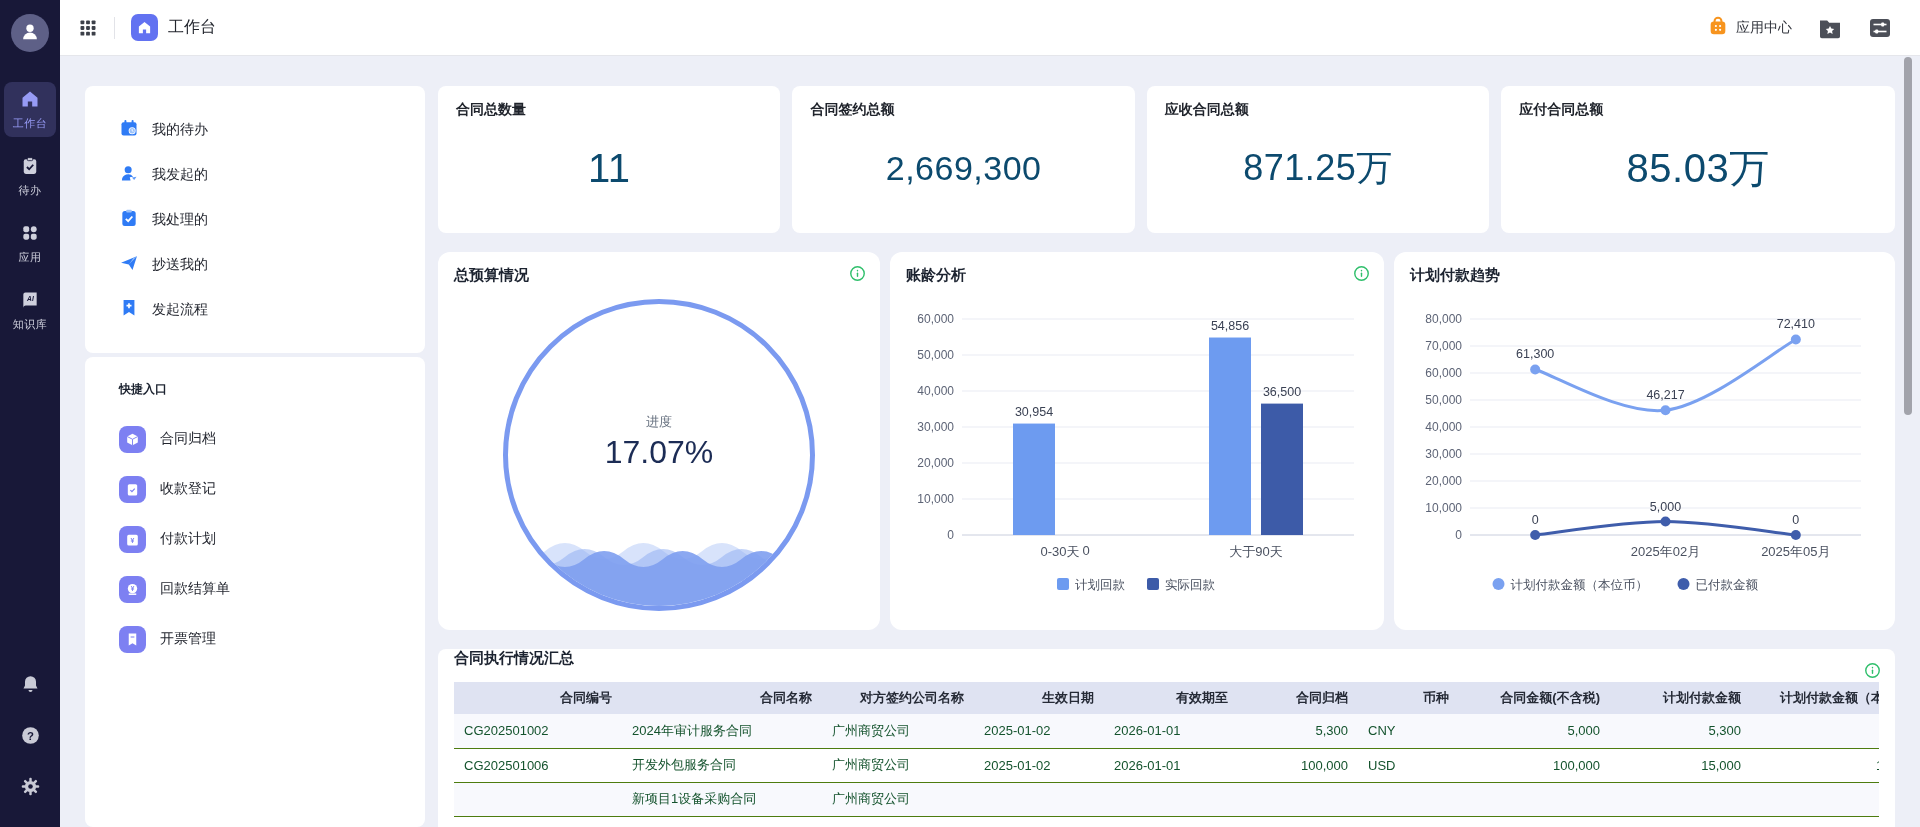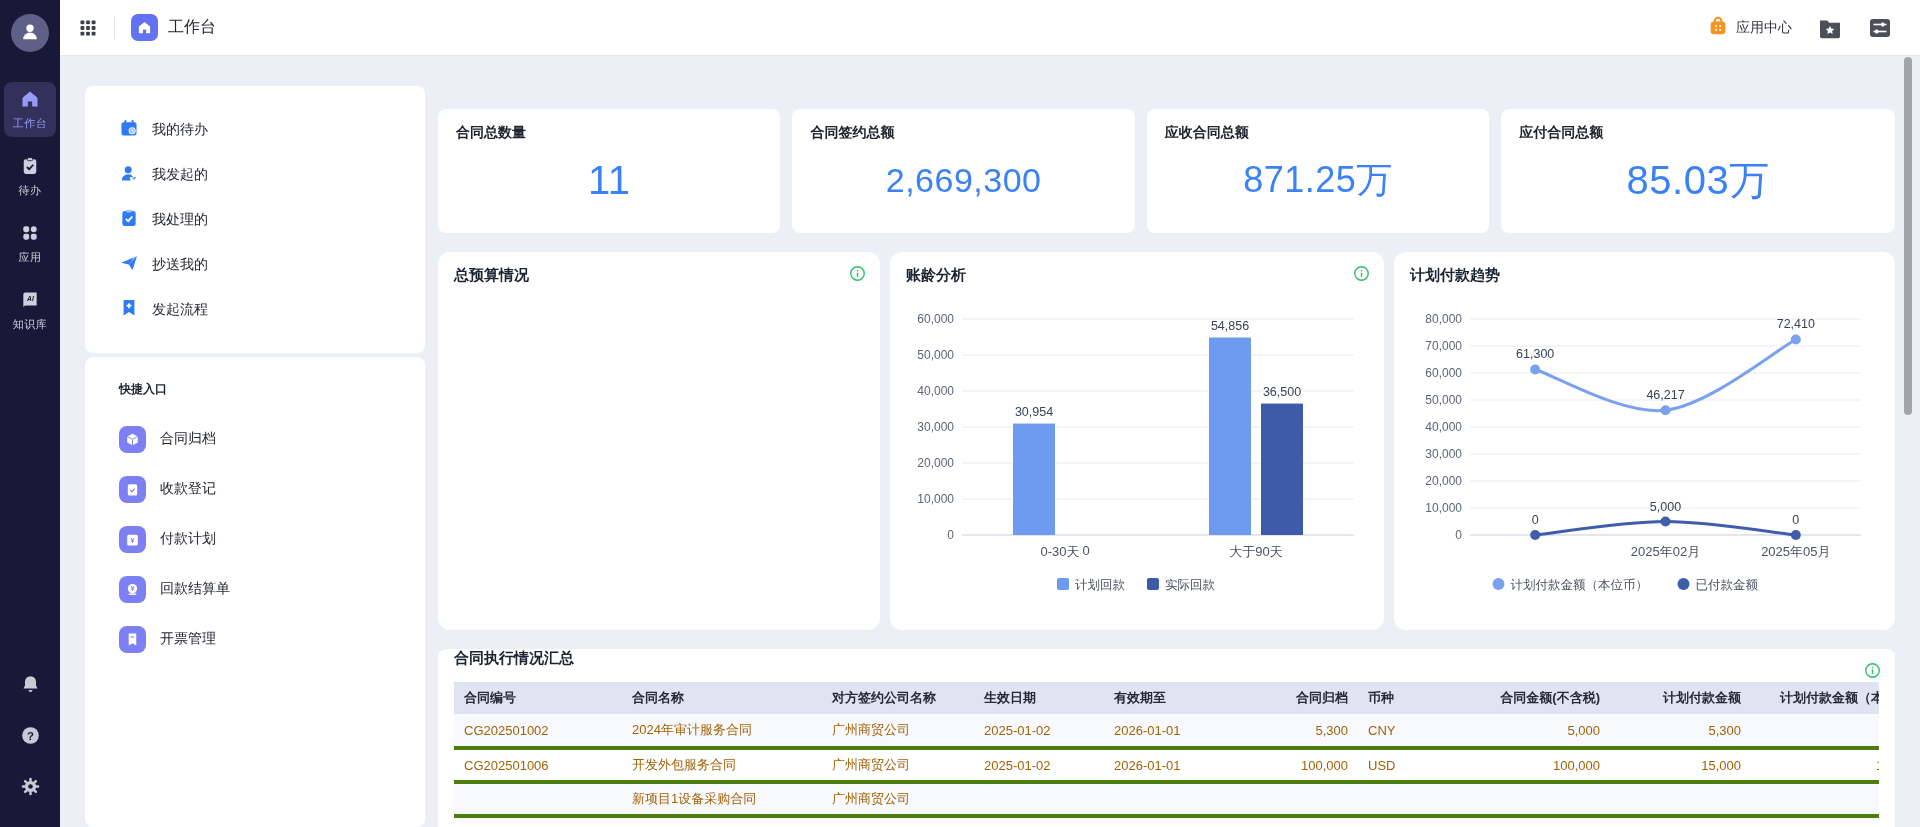--- a/index.html
+++ b/index.html
@@ -42,45 +42,45 @@
   #quick-card { padding:24px 34px; flex:1; }
   #quick-card .qtitle { font-size:12px; font-weight:700; color:#1c2330; }
   .quick-list { margin-top:16px; }
   .quick-item { height:50px; display:flex; align-items:center; gap:14px; font-size:14px; color:#23262f; cursor:pointer; }
   .qicon { width:27px; height:27px; border-radius:8px; background:#7d80f2; display:flex; align-items:center; justify-content:center; flex:none; }
   .qicon svg { width:15px; height:15px; color:#fff; }
 
   
   #main { flex:1; display:flex; flex-direction:column; min-width:0; }
   .stats-row { display:grid; grid-template-columns:1fr 1fr 1fr 1.15fr; gap:12px; height:147px; }
-  .stat-card { background:#fff; border-radius:8px; padding:15px 18px; display:flex; flex-direction:column;margin-top:23px; }
+  .stat-card { background:#fff; border-radius:8px; padding:15px 18px; display:flex; flex-direction:column; }
   .stat-card .slabel { font-size:14px; font-weight:700; color:#20242c; }
-  .stat-card .svalue { flex:1; display:flex; align-items:center; justify-content:center; color:#3b82f6; font-weight:500; letter-spacing:.5px; }
+  .stat-card .svalue { flex:1; display:flex; align-items:center; justify-content:center; color:#0c4a6e; font-weight:500; letter-spacing:.5px; }
 
   .charts-row { margin-top:19px; display:grid; grid-template-columns:442px 494px 1fr; gap:10px; height:378px; }
   .panel { background:#fff; border-radius:12px; padding:14px 16px; position:relative; overflow:hidden; }
   .panel .ptitle { font-size:15px; font-weight:700; color:#1c2330; }
   .info-btn { position:absolute; top:13px; right:14px; width:17px; height:17px; cursor:pointer; }
 
   
   #gauge { width:312px; height:312px; margin:14px auto 0; border-radius:50%; border:5px solid #7b9af0; position:relative; overflow:hidden; background:#fff; }
   #gauge .waves { position:absolute; left:-2px; bottom:-1px; width:104%; height:80px; }
   #gauge .gtext { position:absolute; left:0; right:0; top:36%; text-align:center; }
   #gauge .glabel { font-size:13px; color:#66707f; }
   #gauge .gvalue { font-size:32px; font-weight:500; color:#1c2c55; margin-top:3px; }
 
   .chart-box { width:100%; height:318px; }
 
   
   #table-panel { margin-top:19px; flex:1; background:#fff; border-radius:8px 8px 0 0; padding:0 16px 0; position:relative; overflow:hidden; }
   #table-panel .ptitle { font-size:15px; font-weight:700; color:#1c2330; }
   .table-wrap { margin-top:14px; overflow:hidden; }
   table { border-collapse:collapse; table-layout:fixed; width:1479px; }
-  th { background:#dfe3f2; font-size:13px; font-weight:700; color:#252a36; text-align:left; padding:7px 10px; height:30px; white-space:nowrap; overflow:hidden; }
-  td { font-size:13px; color:#a16207; padding:0 10px; height:34px; border-bottom:4px solid #4d7c0f; white-space:nowrap; overflow:hidden; background:#fff; }
+  th { background:#dfe3f2; font-size:13px; font-weight:700; color:#252a36; text-align:right; padding:7px 10px; height:30px; white-space:nowrap; overflow:hidden; }
+  td { font-size:13px; color:#14532d; padding:0 10px; height:34px; border-bottom:1px solid #4d7c0f; white-space:nowrap; overflow:hidden; background:#fff; }
   tr.alt td { background:#f8f9fd; }
   td.num, th.num { text-align:right; }
 
   
   #scroll-thumb { position:absolute; left:1904px; top:57px; width:8px; height:358px; border-radius:4px; background:#a2a3ab; z-index:40; cursor:pointer; }
 
   svg text { font-family:"Liberation Sans","DejaVu Sans",sans-serif; }
 </style>
 </head>
 <body>
@@ -333,20 +333,31 @@
 
       <div class="panel">
         <div class="ptitle">总预算情况</div>
         <span class="info-btn">
           <svg viewBox="0 0 24 24">
               <circle cx="12" cy="12" r="9.5" fill="none" stroke="#2fbf6b" stroke-width="2"></circle>
               <rect x="11" y="10.6" width="2" height="6.2" rx="1" fill="#2fbf6b"></rect>
               <rect x="11" y="6.8" width="2" height="2.3" rx="1" fill="#2fbf6b"></rect>
             </svg>
         </span>
+        <div id="gauge">
+          <svg class="waves" viewBox="0 0 320 80" preserveAspectRatio="none">
+            <path d="M0 24 Q20 40 40 24 T80 24 T120 24 T160 24 T200 24 T240 24 T280 24 T320 24 V80 H0 Z" fill="#a9c1f6" opacity="0.45"></path>
+            <path d="M-20 30 Q0 14 20 30 T60 30 T100 30 T140 30 T180 30 T220 30 T260 30 T300 30 T340 30 V80 H-20 Z" fill="#94b1f3" opacity="0.55"></path>
+            <path d="M0 32 Q20 16 40 32 T80 32 T120 32 T160 32 T200 32 T240 32 T280 32 T320 32 V80 H0 Z" fill="#7e9ef0" opacity="0.9"></path>
+          </svg>
+          <div class="gtext">
+            <div class="glabel">进度</div>
+            <div class="gvalue">17.07%</div>
+          </div>
+        </div>
       </div>
 
       <div class="panel">
         <div class="ptitle">账龄分析</div>
         <span class="info-btn">
           <svg viewBox="0 0 24 24">
               <circle cx="12" cy="12" r="9.5" fill="none" stroke="#2fbf6b" stroke-width="2"></circle>
               <rect x="11" y="10.6" width="2" height="6.2" rx="1" fill="#2fbf6b"></rect>
               <rect x="11" y="6.8" width="2" height="2.3" rx="1" fill="#2fbf6b"></rect>
             </svg>

